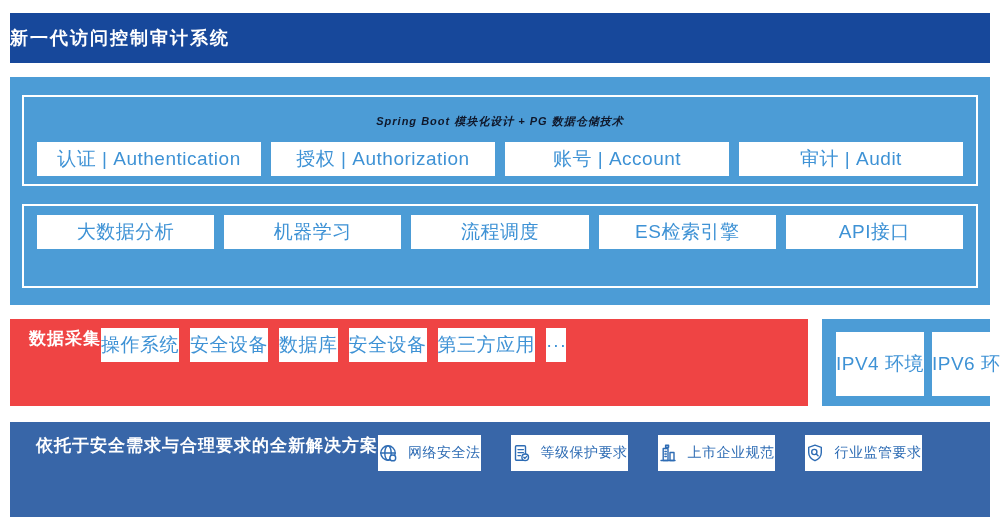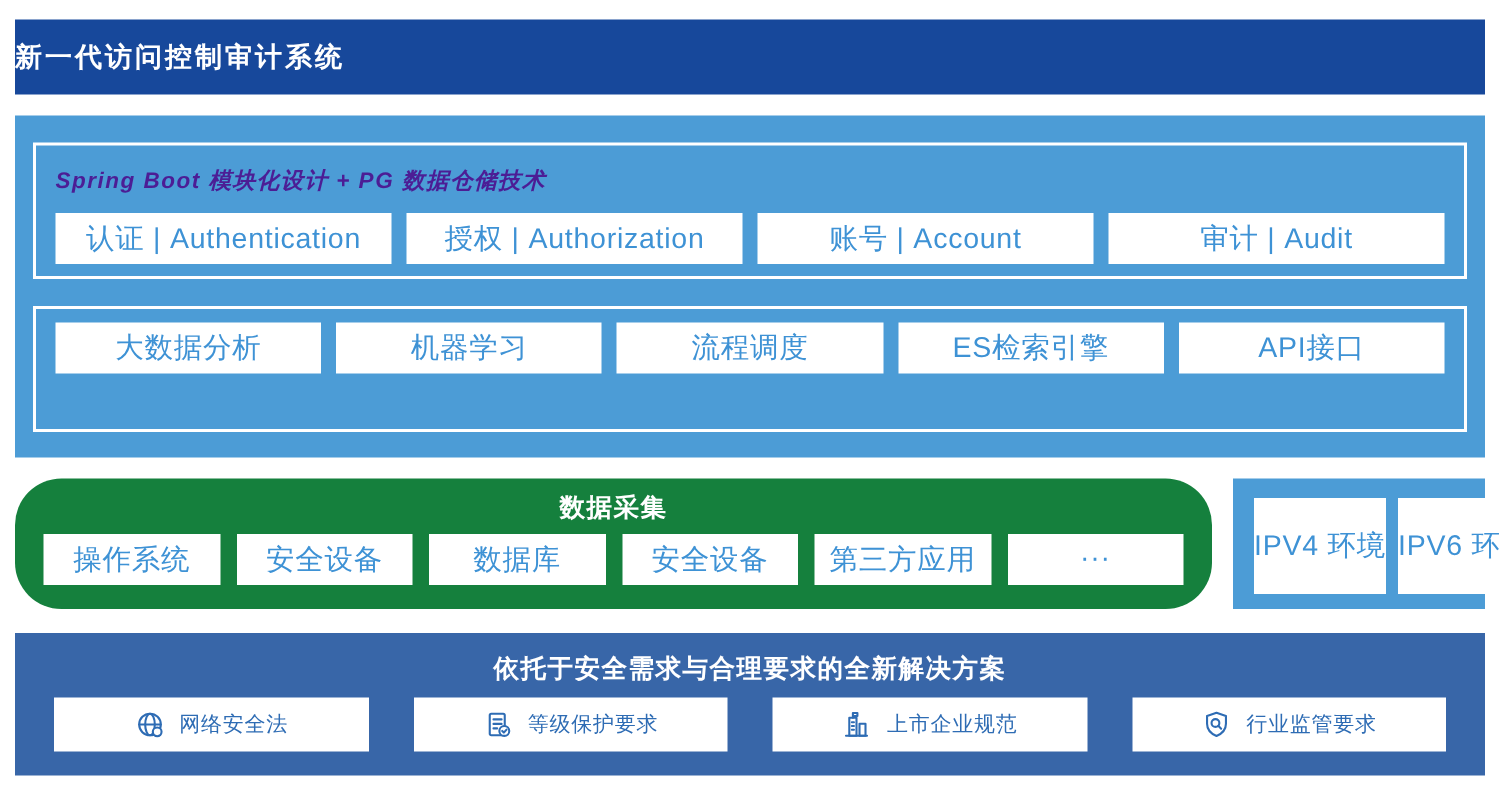--- a/index.html
+++ b/index.html
@@ -17,50 +17,50 @@
   .platform {
     position:absolute; left:10px; top:77px; width:980px; height:228px;
     background:#4C9CD6; padding:18px 12px 17px;
     display:flex; flex-direction:column; gap:18px;
   }
   .inner-box {
     border:2px solid #fff; flex:1;
     display:flex; flex-direction:column; padding:6px 13px 8px;
   }
   .inner-title {
-    color:#4c1d95; font-weight:bold; font-size:15px; 
+    color:#0f172a; font-weight:bold; font-size:11px; text-align:center;
     height:36px; line-height:36px; letter-spacing:1px;
   }
   .italic { font-style:italic; }
   .chip-row { display:flex; gap:10px; height:34px; margin-top:3px; }
   .chip {
     background:#fff; color:#3E92D5; flex:1;
     display:flex; align-items:center; justify-content:center;
     font-size:19px; letter-spacing:0.5px; white-space:nowrap;
   }
   .collect {
     position:absolute; left:10px; top:319px; width:798px; height:87px;
-    background:#15803d; padding:6px 19px 16px;
-    display:flex; flex-direction:column;border-radius:31px;
+    background:#ef4444; padding:6px 19px 16px;
+    display:flex; flex-direction:row;
   }
   .section-title {
     color:#fff; font-weight:bold; font-size:17px; text-align:center;
     height:28px; line-height:28px; letter-spacing:1px;
   }
   .collect .chip-row { gap:11px; }
   .env {
     position:absolute; left:822px; top:319px; width:168px; height:87px;
     background:#4C9CD6; padding:13px 14px 10px;
     display:flex; flex-direction:row; gap:8px;
   }
   .env .chip { flex:1; }
   .solution {
     position:absolute; left:10px; top:422px; width:980px; height:95px;
     background:#3866A8; padding:9px 26px 16px;
-    display:flex; flex-direction:column;
+    display:flex; flex-direction:row;
   }
   .solution .section-title { height:30px; line-height:30px; }
   .solution .chip-row { gap:30px; height:36px; margin-top:4px; }
   .icon-chip { color:#2E6CB4; font-size:14px; gap:10px; }
   .icon-chip svg {
     width:20px; height:20px; stroke:currentColor; fill:none;
     stroke-width:1.4; stroke-linecap:round; stroke-linejoin:round;
   }
 </style>
 </head>

